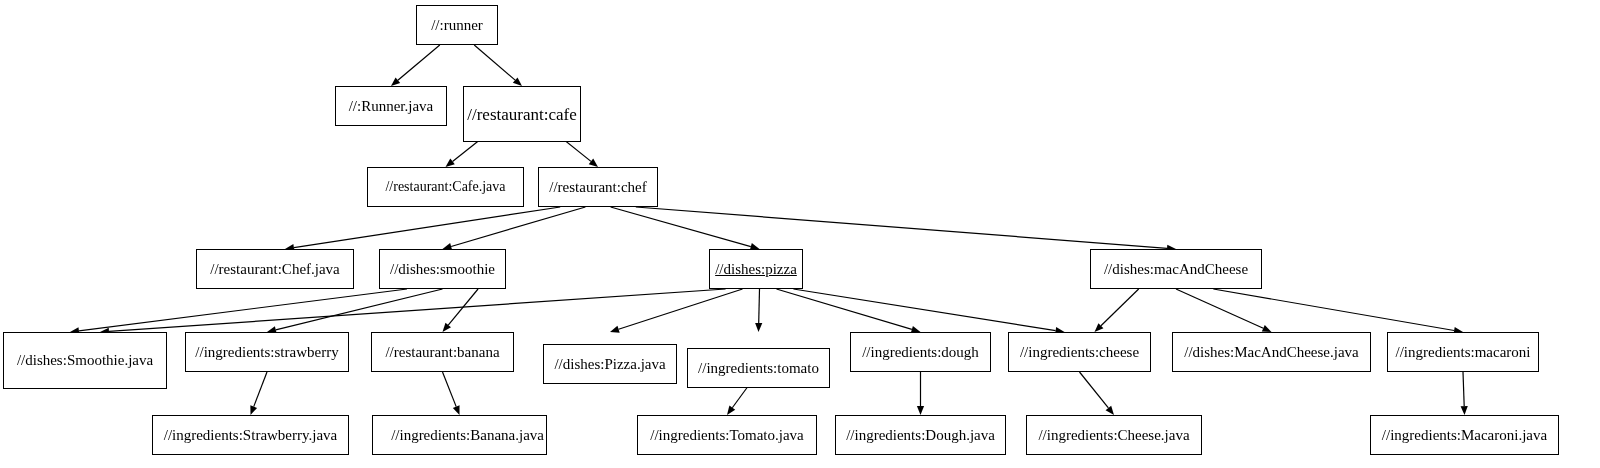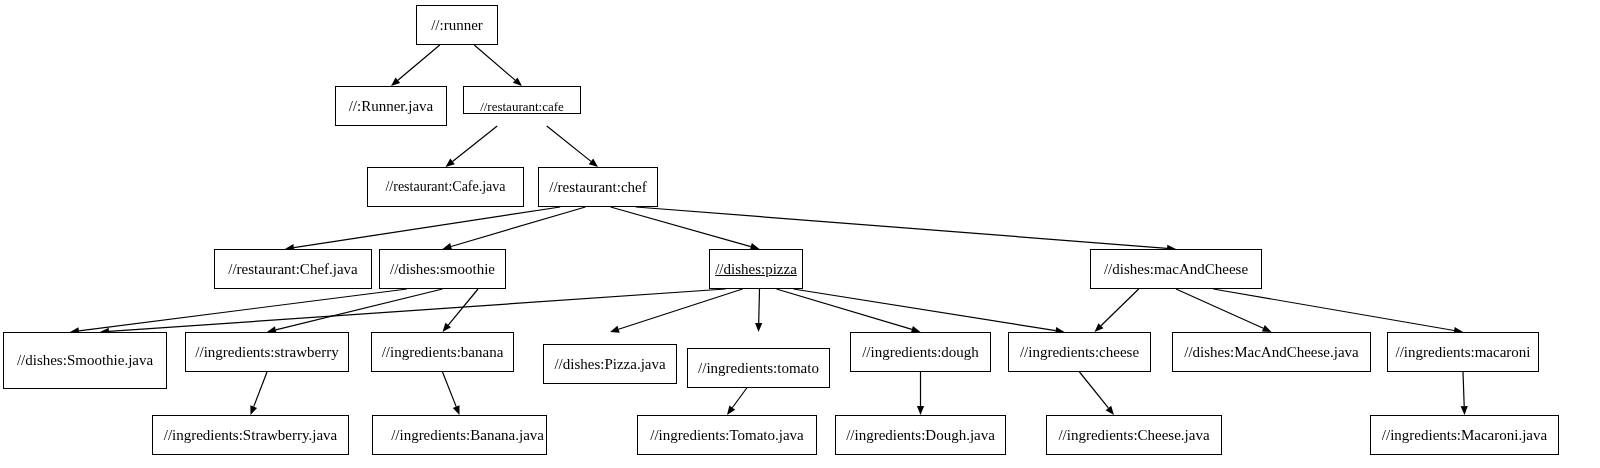--- a/index.html
+++ b/index.html
@@ -98,49 +98,49 @@
       <line x1="1463" y1="372" x2="1464.1862373583847" y2="406.005470940359" stroke="#000000" stroke-width="1.2"></line>
       <polygon points="1464.5,415 1460.5884257345283,406.1309759970051 1467.784048982241,405.8799658837128" fill="#000000"></polygon>
     </svg>
   <div id="node-layer">
       <div class="graph-node" style="left: 416px; top: 5px; width: 82px; height: 40px; background: rgb(255, 255, 255); border-color: rgb(0, 0, 0); font-size: 15px;">
         <span class="node-label">//:runner</span>
       </div>
       <div class="graph-node" style="left: 335px; top: 86px; width: 112px; height: 40px; background: rgb(255, 255, 255); border-color: rgb(0, 0, 0); font-size: 15px;">
         <span class="node-label">//:Runner.java</span>
       </div>
-      <div class="graph-node" style="left: 463px; top: 86px; width: 118px; height: 28px; background: rgb(255, 255, 255); border-color: rgb(0, 0, 0); font-size: 13px; align-items: flex-end;">
+      <div class="graph-node" style="left: 463px; top: 86px; width: 118px; height: 56px; background: rgb(255, 255, 255); border-color: rgb(0, 0, 0); font-size: 17px;">
         <span class="node-label">//restaurant:cafe</span>
       </div>
       <div class="graph-node" style="left: 367px; top: 167px; width: 157px; height: 40px; background: rgb(255, 255, 255); border-color: rgb(0, 0, 0); font-size: 14px;">
         <span class="node-label">//restaurant:Cafe.java</span>
       </div>
       <div class="graph-node" style="left: 538px; top: 167px; width: 120px; height: 40px; background: rgb(255, 255, 255); border-color: rgb(0, 0, 0); font-size: 15px;">
         <span class="node-label">//restaurant:chef</span>
       </div>
-      <div class="graph-node" style="left: 214px; top: 249px; width: 158px; height: 40px; background: rgb(255, 255, 255); border-color: rgb(0, 0, 0); font-size: 15px;">
+      <div class="graph-node" style="left: 196px; top: 249px; width: 158px; height: 40px; background: rgb(255, 255, 255); border-color: rgb(0, 0, 0); font-size: 15px;">
         <span class="node-label">//restaurant:Chef.java</span>
       </div>
       <div class="graph-node" style="left: 379px; top: 249px; width: 127px; height: 40px; background: rgb(255, 255, 255); border-color: rgb(0, 0, 0); font-size: 15px;">
         <span class="node-label">//dishes:smoothie</span>
       </div>
       <div class="graph-node" style="left: 709px; top: 249px; width: 94px; height: 40px; background: rgb(255, 255, 255); border-color: rgb(0, 0, 0); font-size: 15px; text-decoration: underline;">
         <span class="node-label">//dishes:pizza</span>
       </div>
       <div class="graph-node" style="left: 1090px; top: 249px; width: 172px; height: 40px; background: rgb(255, 255, 255); border-color: rgb(0, 0, 0); font-size: 15px;">
         <span class="node-label">//dishes:macAndCheese</span>
       </div>
       <div class="graph-node" style="left: 3px; top: 332px; width: 164px; height: 57px; background: rgb(255, 255, 255); border-color: rgb(0, 0, 0); font-size: 15px;">
         <span class="node-label">//dishes:Smoothie.java</span>
       </div>
       <div class="graph-node" style="left: 185px; top: 332px; width: 164px; height: 40px; background: rgb(255, 255, 255); border-color: rgb(0, 0, 0); font-size: 15px;">
         <span class="node-label">//ingredients:strawberry</span>
       </div>
       <div class="graph-node" style="left: 371px; top: 332px; width: 143px; height: 40px; background: rgb(255, 255, 255); border-color: rgb(0, 0, 0); font-size: 15px;">
-        <span class="node-label">//ingredients:banana</span>
+        <span class="node-label">//restaurant:banana</span>
       </div>
       <div class="graph-node" style="left: 543px; top: 344px; width: 134px; height: 40px; background: rgb(255, 255, 255); border-color: rgb(0, 0, 0); font-size: 15px;">
         <span class="node-label">//dishes:Pizza.java</span>
       </div>
       <div class="graph-node" style="left: 687px; top: 332px; width: 143px; height: 40px; background: rgb(255, 255, 255); border-color: rgb(0, 0, 0); font-size: 15px; margin-top: 16px;">
         <span class="node-label">//ingredients:tomato</span>
       </div>
       <div class="graph-node" style="left: 850px; top: 332px; width: 141px; height: 40px; background: rgb(255, 255, 255); border-color: rgb(0, 0, 0); font-size: 15px;">
         <span class="node-label">//ingredients:dough</span>
       </div>
@@ -158,20 +158,20 @@
       </div>
       <div class="graph-node" style="left: 372px; top: 415px; width: 175px; height: 40px; background: rgb(255, 255, 255); border-color: rgb(0, 0, 0); font-size: 15px; justify-content: flex-end;">
         <span class="node-label">//ingredients:Banana.java</span>
       </div>
       <div class="graph-node" style="left: 637px; top: 415px; width: 180px; height: 40px; background: rgb(255, 255, 255); border-color: rgb(0, 0, 0); font-size: 15px;">
         <span class="node-label">//ingredients:Tomato.java</span>
       </div>
       <div class="graph-node" style="left: 835px; top: 415px; width: 171px; height: 40px; background: rgb(255, 255, 255); border-color: rgb(0, 0, 0); font-size: 15px;">
         <span class="node-label">//ingredients:Dough.java</span>
       </div>
-      <div class="graph-node" style="left: 1026px; top: 415px; width: 176px; height: 40px; background: rgb(255, 255, 255); border-color: rgb(0, 0, 0); font-size: 15px; margin-left: 20px;">
+      <div class="graph-node" style="left: 1026px; top: 415px; width: 176px; height: 40px; background: rgb(255, 255, 255); border-color: rgb(0, 0, 0); font-size: 15px;">
         <span class="node-label">//ingredients:Cheese.java</span>
       </div>
       <div class="graph-node" style="left: 1370px; top: 415px; width: 189px; height: 40px; background: rgb(255, 255, 255); border-color: rgb(0, 0, 0); font-size: 15px;">
         <span class="node-label">//ingredients:Macaroni.java</span>
       </div>
     </div>
 </div>
 
 </body></html>

